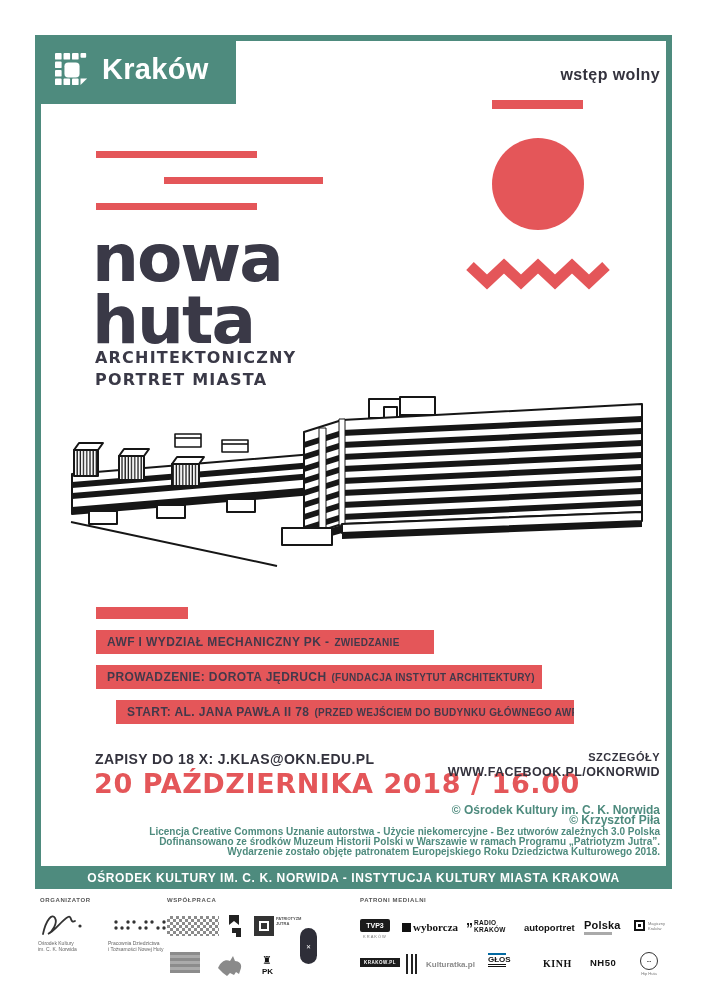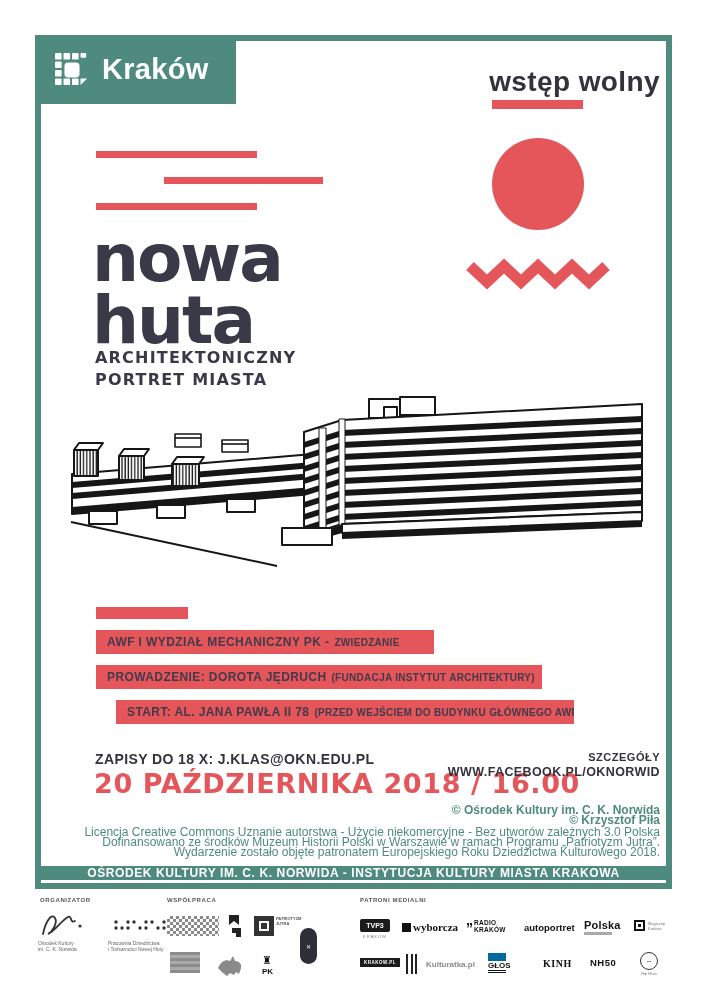--- a/index.html
+++ b/index.html
@@ -9,27 +9,27 @@
     --bartext:#43394a;
     --ink:#161616;
   }
   html,body{margin:0;padding:0;background:#ffffff;}
   body{font-family:"Liberation Sans", sans-serif;}
   #poster{position:relative;width:707px;height:1000px;background:#fff;overflow:hidden;}
   .abs{position:absolute;}
 
   
   .frame{left:35px;top:35px;width:637px;height:854px;border:6px solid var(--teal);box-sizing:border-box;}
-  .banner{left:35px;top:866px;width:637px;height:14px;background:var(--teal);display:flex;align-items:center;justify-content:center;}
+  .banner{left:35px;top:866px;width:637px;height:23px;background:var(--teal);display:flex;align-items:center;justify-content:center;}
   .banner span{color:#fff;font-size:12px;font-weight:bold;letter-spacing:.6px;}
 
   
   .citybox{left:35px;top:35px;width:201px;height:69px;background:var(--teal);display:flex;align-items:center;box-sizing:border-box;padding-left:20px;gap:13px;}
   .citybox .cityname{color:#fff;font-size:29px;font-weight:bold;letter-spacing:.3px;}
-  .admission{right:47px;top:66px;font-size:28px;font-weight:bold;color:#33323d;letter-spacing:.4px;}
+  .admission{right:47px;top:66px;font-size:16px;font-weight:bold;color:#33323d;letter-spacing:.4px;}
   .adm-underline{left:492px;top:100px;width:91px;height:9px;background:var(--red);}
 
   
   .rline{height:7px;background:var(--red);}
   .circle{left:492px;top:138px;width:92px;height:92px;border-radius:50%;background:var(--red);}
 
   
   .title{left:92px;top:228px;font-family:"DejaVu Sans", sans-serif;font-weight:bold;font-size:66px;line-height:62px;color:var(--navy);letter-spacing:-2px;}
   .subtitle{left:95px;top:347px;font-size:16px;font-weight:bold;color:var(--navy);letter-spacing:1.2px;line-height:22px;font-family:"DejaVu Sans", sans-serif;}
 
@@ -41,21 +41,21 @@
 
   .signup{left:95px;top:751px;font-size:14px;font-weight:bold;color:#33323d;letter-spacing:.4px;}
   .datetime{left:94px;top:768px;font-size:27px;font-weight:bold;color:var(--red);letter-spacing:.6px;font-family:"DejaVu Sans", sans-serif;}
 
   .details{right:47px;top:751px;text-align:right;color:#33323d;}
   .details .d-label{font-size:11px;font-weight:bold;letter-spacing:.5px;}
   .details .d-site{font-size:12.5px;font-weight:bold;letter-spacing:.4px;margin-top:2px;}
   .details .d-fb{font-size:12.5px;font-weight:bold;letter-spacing:.4px;margin-top:2px;}
 
   .copyright{right:47px;top:805px;text-align:right;font-size:12px;font-weight:bold;color:var(--teal);line-height:10px;}
-  .license{right:47px;top:827px;text-align:right;font-size:12px;font-weight:normal;color:var(--teal);line-height:10px;}
+  .license{right:47px;top:827px;text-align:right;font-size:10px;font-weight:bold;color:var(--teal);line-height:10px;}
 
   
   .flabel{font-size:6px;font-weight:bold;color:#555;letter-spacing:.6px;}
   .caption{font-size:5px;color:#666;line-height:6px;}
   .tinycap{font-size:4px;color:#777;line-height:5px;}
 
   .tvpbox{width:30px;height:13px;background:#1b1b1b;color:#fff;font-size:7px;font-weight:bold;display:flex;align-items:center;justify-content:center;border-radius:2px;}
   .wyb{display:flex;align-items:center;gap:2px;}
   .wyb .sq{width:9px;height:9px;background:#111;}
   .wyb .wname{font-family:"Liberation Serif", serif;font-weight:bold;font-size:11px;color:#111;}
@@ -63,21 +63,21 @@
   .radio .rq::before{content:"\201D";font-size:14px;font-weight:bold;color:#111;line-height:10px;}
   .radio .rtxt{font-size:6.5px;font-weight:bold;color:#111;line-height:7px;letter-spacing:.3px;}
   .auto{font-size:9.5px;font-weight:bold;color:#111;}
   .polska .pname{font-size:11px;font-weight:bold;color:#111;letter-spacing:.2px;}
   .polska .pline{width:28px;height:3px;background:#aaa;margin-top:1px;}
   .mag{display:flex;gap:3px;align-items:center;}
   .mag .msq{width:11px;height:11px;background:#111;box-shadow:inset 0 0 0 2px #111, inset 0 0 0 4px #fff;}
   .kplbox{width:40px;height:9px;background:#1b1b1b;color:#fff;font-size:4.5px;font-weight:bold;letter-spacing:.5px;display:flex;align-items:center;justify-content:center;}
   .barslogo{width:13px;height:20px;background:repeating-linear-gradient(90deg,#222 0 2px,#fff 2px 4.5px);}
   .kult{font-size:8px;font-weight:bold;color:#8a8a8a;}
-  .glos{width:18px;text-align:center;border-top:8px solid #0369a1;border-bottom:3px double #111;font-size:8px;font-weight:bold;color:#111;line-height:9px;}
+  .glos{width:18px;text-align:center;border-top:2px solid #0369a1;border-bottom:3px double #111;font-size:8px;font-weight:bold;color:#111;line-height:9px;}
   .kinh{font-family:"Liberation Serif", serif;font-size:10px;font-weight:bold;color:#111;letter-spacing:.5px;}
   .nh{font-size:9.5px;font-weight:bold;color:#111;letter-spacing:.5px;}
   .hcircle{width:16px;height:16px;border:1.6px solid #333;border-radius:50%;display:flex;align-items:center;justify-content:center;font-size:4px;color:#333;}
   .gridlogo{width:52px;height:20px;background:repeating-conic-gradient(#777 0 25%,#fff 0 50%);background-size:6px 6px;opacity:.85;}
   .grayrect{width:30px;height:21px;background:repeating-linear-gradient(0deg,#8c8c8c 0 3px,#ababab 3px 6px);}
   .ovalbadge{width:17px;height:36px;background:#2e2e38;border-radius:9px;display:flex;align-items:center;justify-content:center;color:#fff;font-size:6px;}
   .pk{width:20px;text-align:left;color:#111;}
   .pk .crown::before{content:"\265C";font-size:11px;line-height:10px;}
   .pk .pktxt{font-size:8px;font-weight:bold;line-height:8px;}
   .patriot{display:flex;gap:2px;}

